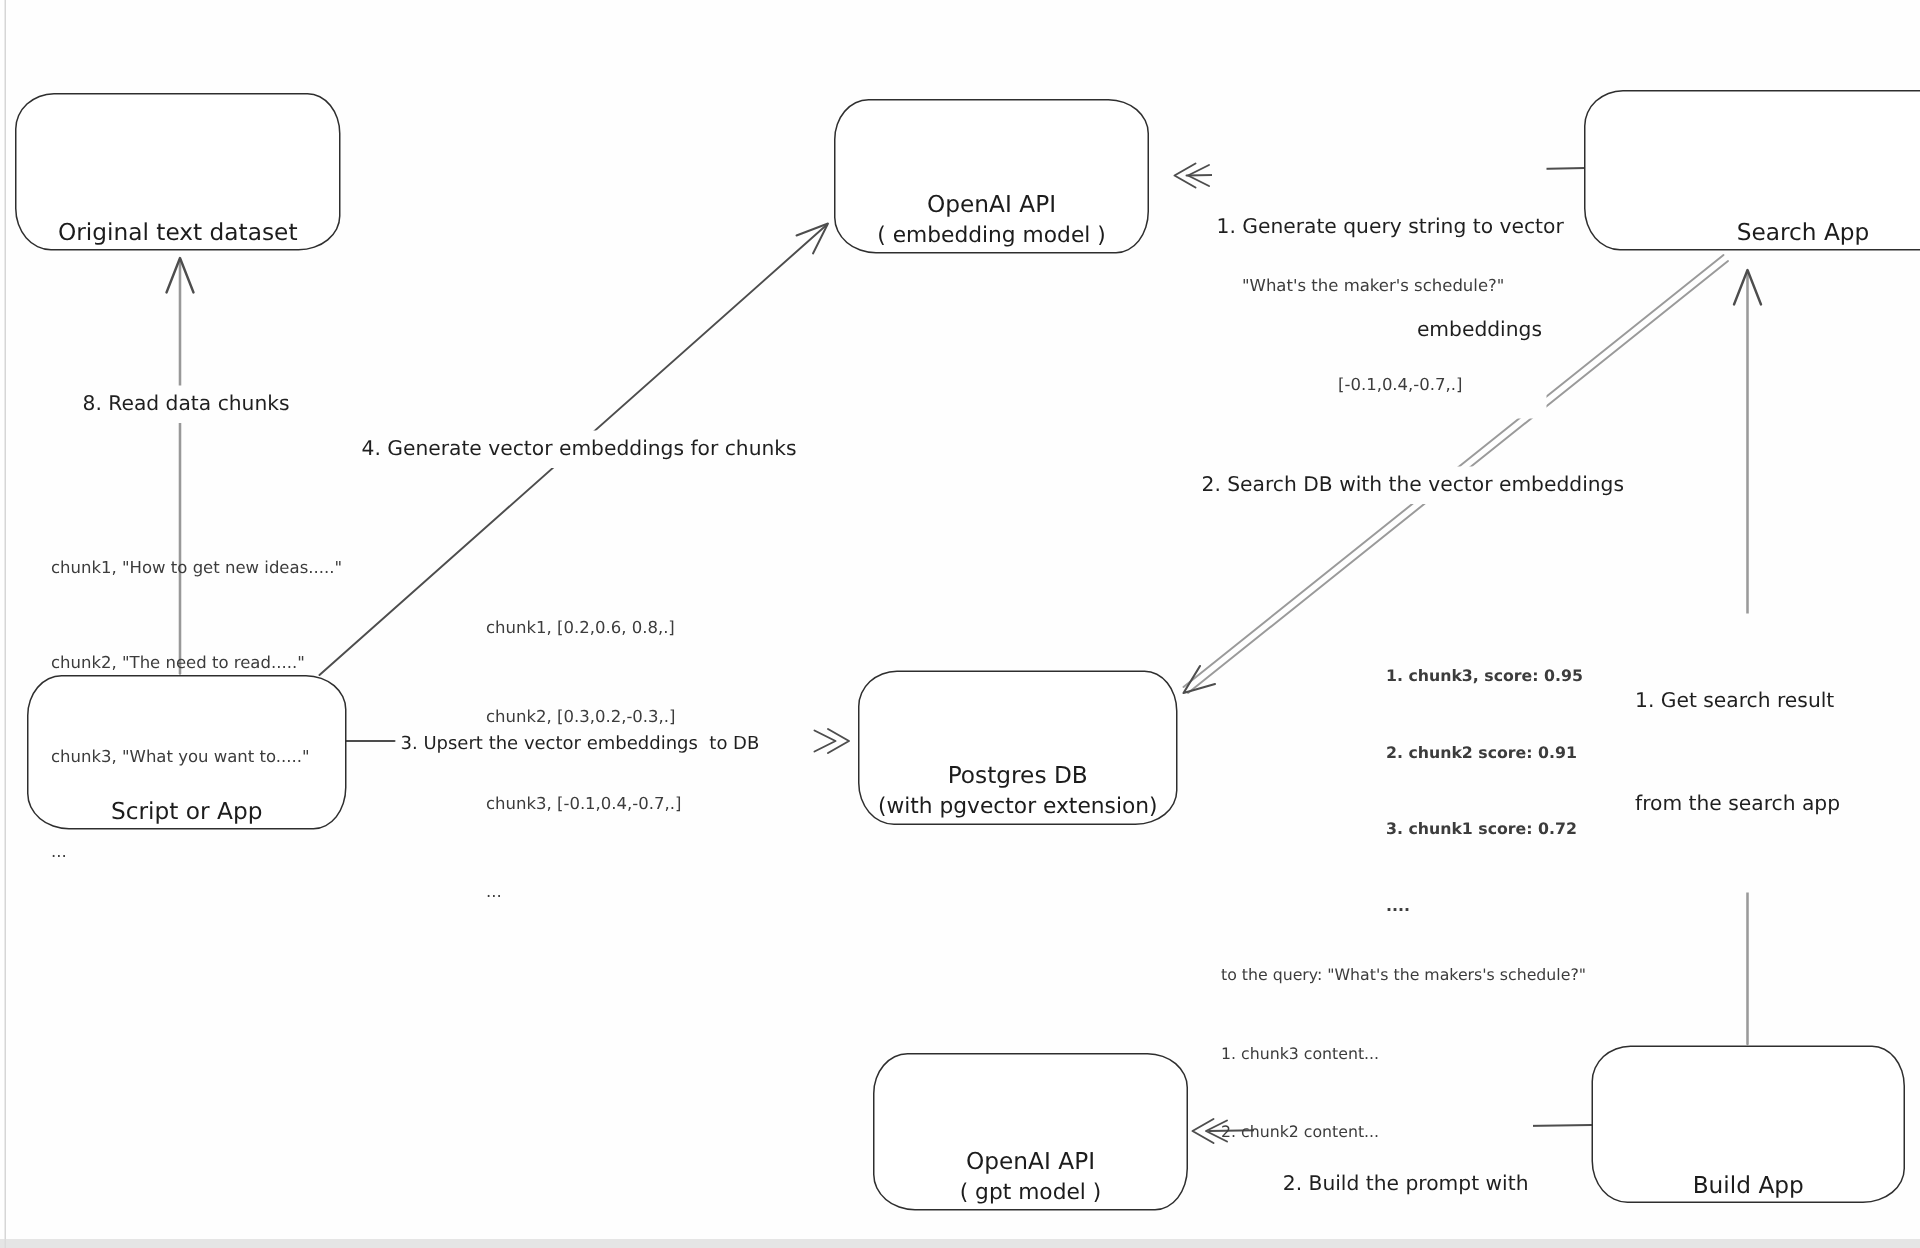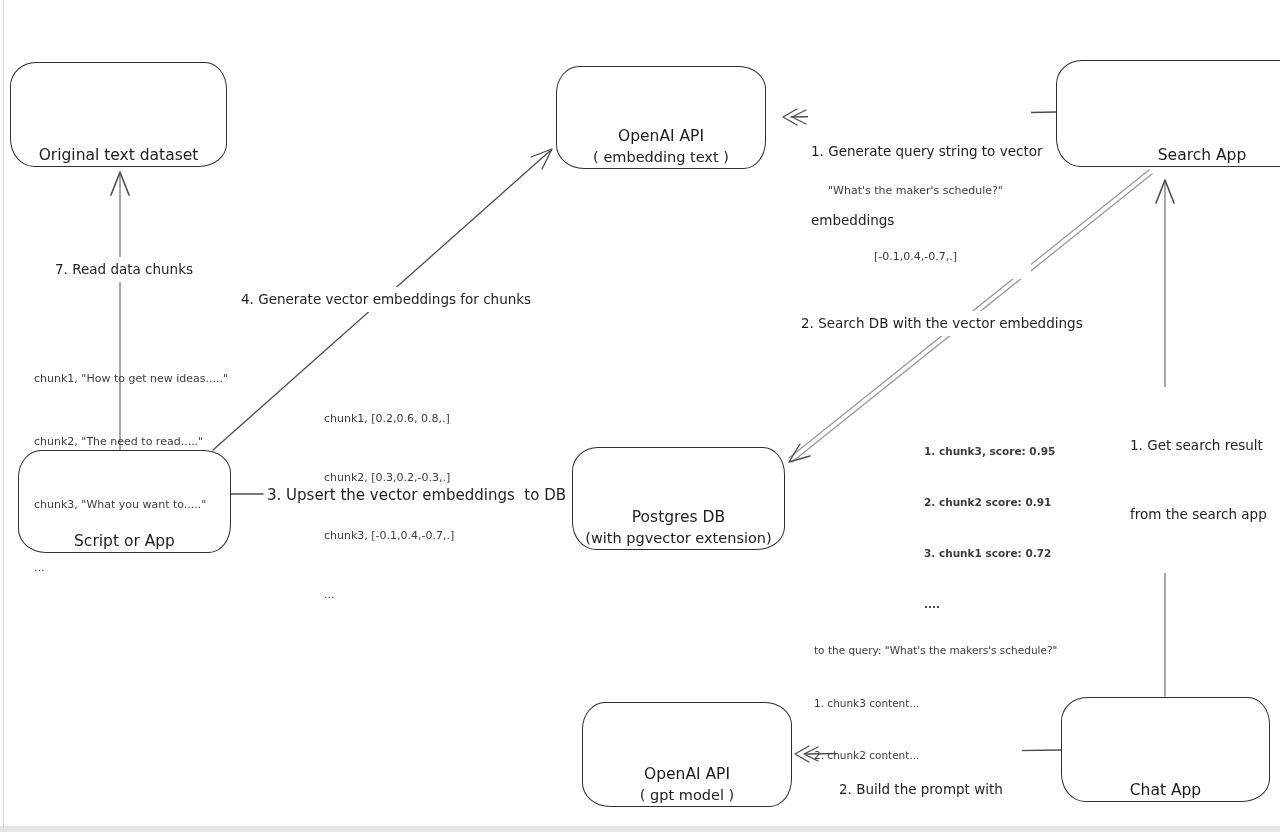--- a/index.html
+++ b/index.html
@@ -17,21 +17,21 @@
   }
   .r1{border-radius:26px 22px 28px 24px / 24px 27px 23px 28px;}
   .r2{border-radius:23px 27px 22px 28px / 27px 23px 28px 24px;}
   .node .t1{font-size:15.5px;line-height:22px;}
   .node .t2{font-size:14.5px;line-height:21px;}
 
   .edge-label{
     position:absolute;font-size:13.5px;color:#1f1f1f;background:#fefefe;
     white-space:pre;line-height:23px;padding:1px 3px;
   }
-  .center{text-align:left;}
+  .center{text-align:right;}
 
   .note{
     position:absolute;font-size:11px;color:#3c3c3c;line-height:21px;white-space:pre;
   }
   .note.small{font-size:10.5px;line-height:17px;}
   .note div{white-space:pre;}
 
   .edge-left{position:absolute;left:3px;top:0;width:1px;height:832px;background:#d6d6d6;}
   .bottom-bar{position:absolute;left:0;bottom:0;width:1280px;height:6px;background:#dcdcdc;opacity:.75;}
 </style>
@@ -88,21 +88,21 @@
       <path d="M899 221 L906 235 L913 221" stroke="#8a8a8a" stroke-width="1.4"></path>
     </g>
   </svg>
 
   <div class="node r1" style="left:10px;top:62px;width:215px;height:103px;">
     <div class="t1">Original text dataset</div>
   </div>
 
   <div class="node r2" style="left:556px;top:66px;width:208px;height:101px;">
     <div class="t1">OpenAI API</div>
-    <div class="t2">( embedding text )</div>
+    <div class="t2">( embedding model )</div>
   </div>
 
   <div class="node r1" style="left:1056px;top:60px;width:210px;height:105px;padding-left:40px;">
     <div class="t1">Search App</div>
   </div>
 
   <div class="node r1" style="left:572px;top:447px;width:211px;height:101px;">
     <div class="t1">Postgres DB</div>
     <div class="t2">(with pgvector extension)</div>
   </div>
@@ -110,37 +110,37 @@
   <div class="node r2" style="left:18px;top:450px;width:211px;height:101px;">
     <div class="t1">Script or App</div>
   </div>
 
   <div class="node r2" style="left:582px;top:702px;width:208px;height:103px;">
     <div class="t1">OpenAI API</div>
     <div class="t2">( gpt model )</div>
   </div>
 
   <div class="node r1" style="left:1061px;top:697px;width:207px;height:103px;">
-    <div class="t1">Chat App</div>
+    <div class="t1">Build App</div>
   </div>
 
-  <div class="edge-label" style="left:52px;top:257px;">7. Read data chunks</div>
+  <div class="edge-label" style="left:52px;top:257px;">8. Read data chunks</div>
 
   <div class="edge-label" style="left:238px;top:287px;">4. Generate vector embeddings for chunks</div>
 
-  <div class="edge-label" style="left:264px;top:483px;font-size:15px;">3. Upsert the vector embeddings  to DB</div>
+  <div class="edge-label" style="left:264px;top:483px;font-size:12px;">3. Upsert the vector embeddings  to DB</div>
 
   <div class="edge-label center" style="left:808px;top:93px;width:217px;">
     <div>1. Generate query string to vector</div>
     <div>embeddings</div>
   </div>
 
   <div class="edge-label" style="left:798px;top:311px;">2. Search DB with the vector embeddings</div>
 
-  <div class="edge-label" style="left:1087px;top:387px;margin-left:40px;">
+  <div class="edge-label" style="left:1087px;top:409px;">
     <div>1. Get search result</div>
     <div>from the search app</div>
   </div>
 
   <div class="edge-label center" style="left:836px;top:731px;width:180px;">
     <div>2. Build the prompt with</div>
     
   </div>
 
   <div class="note" style="left:34px;top:326px;">
@@ -152,21 +152,21 @@
 
   <div class="note" style="left:324px;top:370px;line-height:19.5px;">
     <div>chunk1, [0.2,0.6, 0.8,.]</div>
     <div>chunk2, [0.3,0.2,-0.3,.]</div>
     <div>chunk3, [-0.1,0.4,-0.7,.]</div>
     <div>...</div>
   </div>
 
   <div class="note" style="left:828px;top:180px;">"What's the maker's schedule?"</div>
 
-  <div class="note" style="left:874px;top:246px;">[-0.1,0.4,-0.7,.]</div>
+  <div class="note" style="left:892px;top:246px;">[-0.1,0.4,-0.7,.]</div>
 
   <div class="note small" style="left:924px;top:409px;font-weight:bold;">
     <div>1. chunk3, score: 0.95</div>
     <div>2. chunk2 score: 0.91</div>
     <div>3. chunk1 score: 0.72</div>
     <div>....</div>
   </div>
 
   <div class="note small" style="left:814px;top:607px;line-height:17.5px;">
     <div>to the query: "What's the makers's schedule?"</div>

